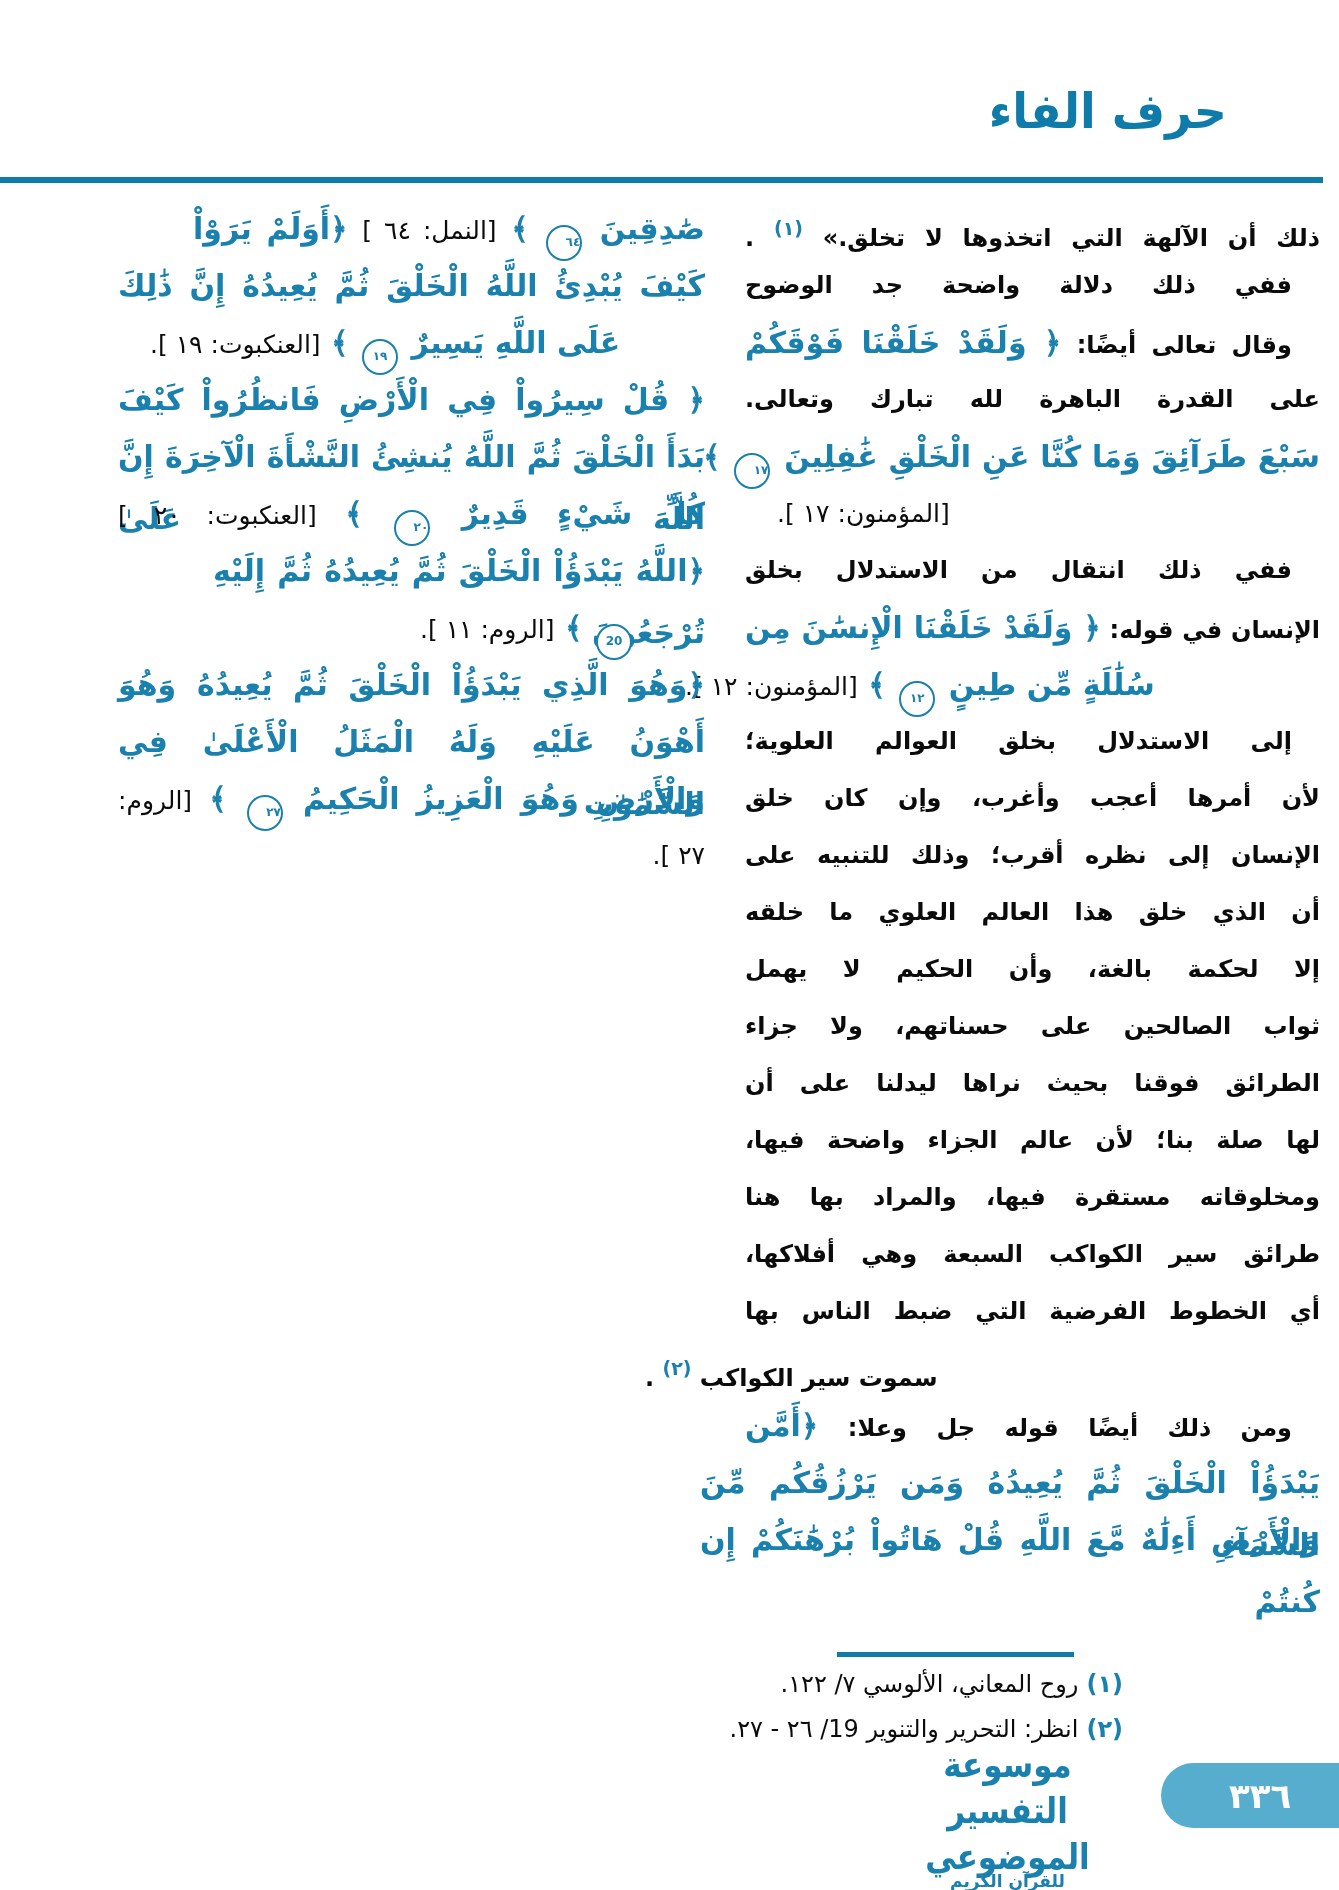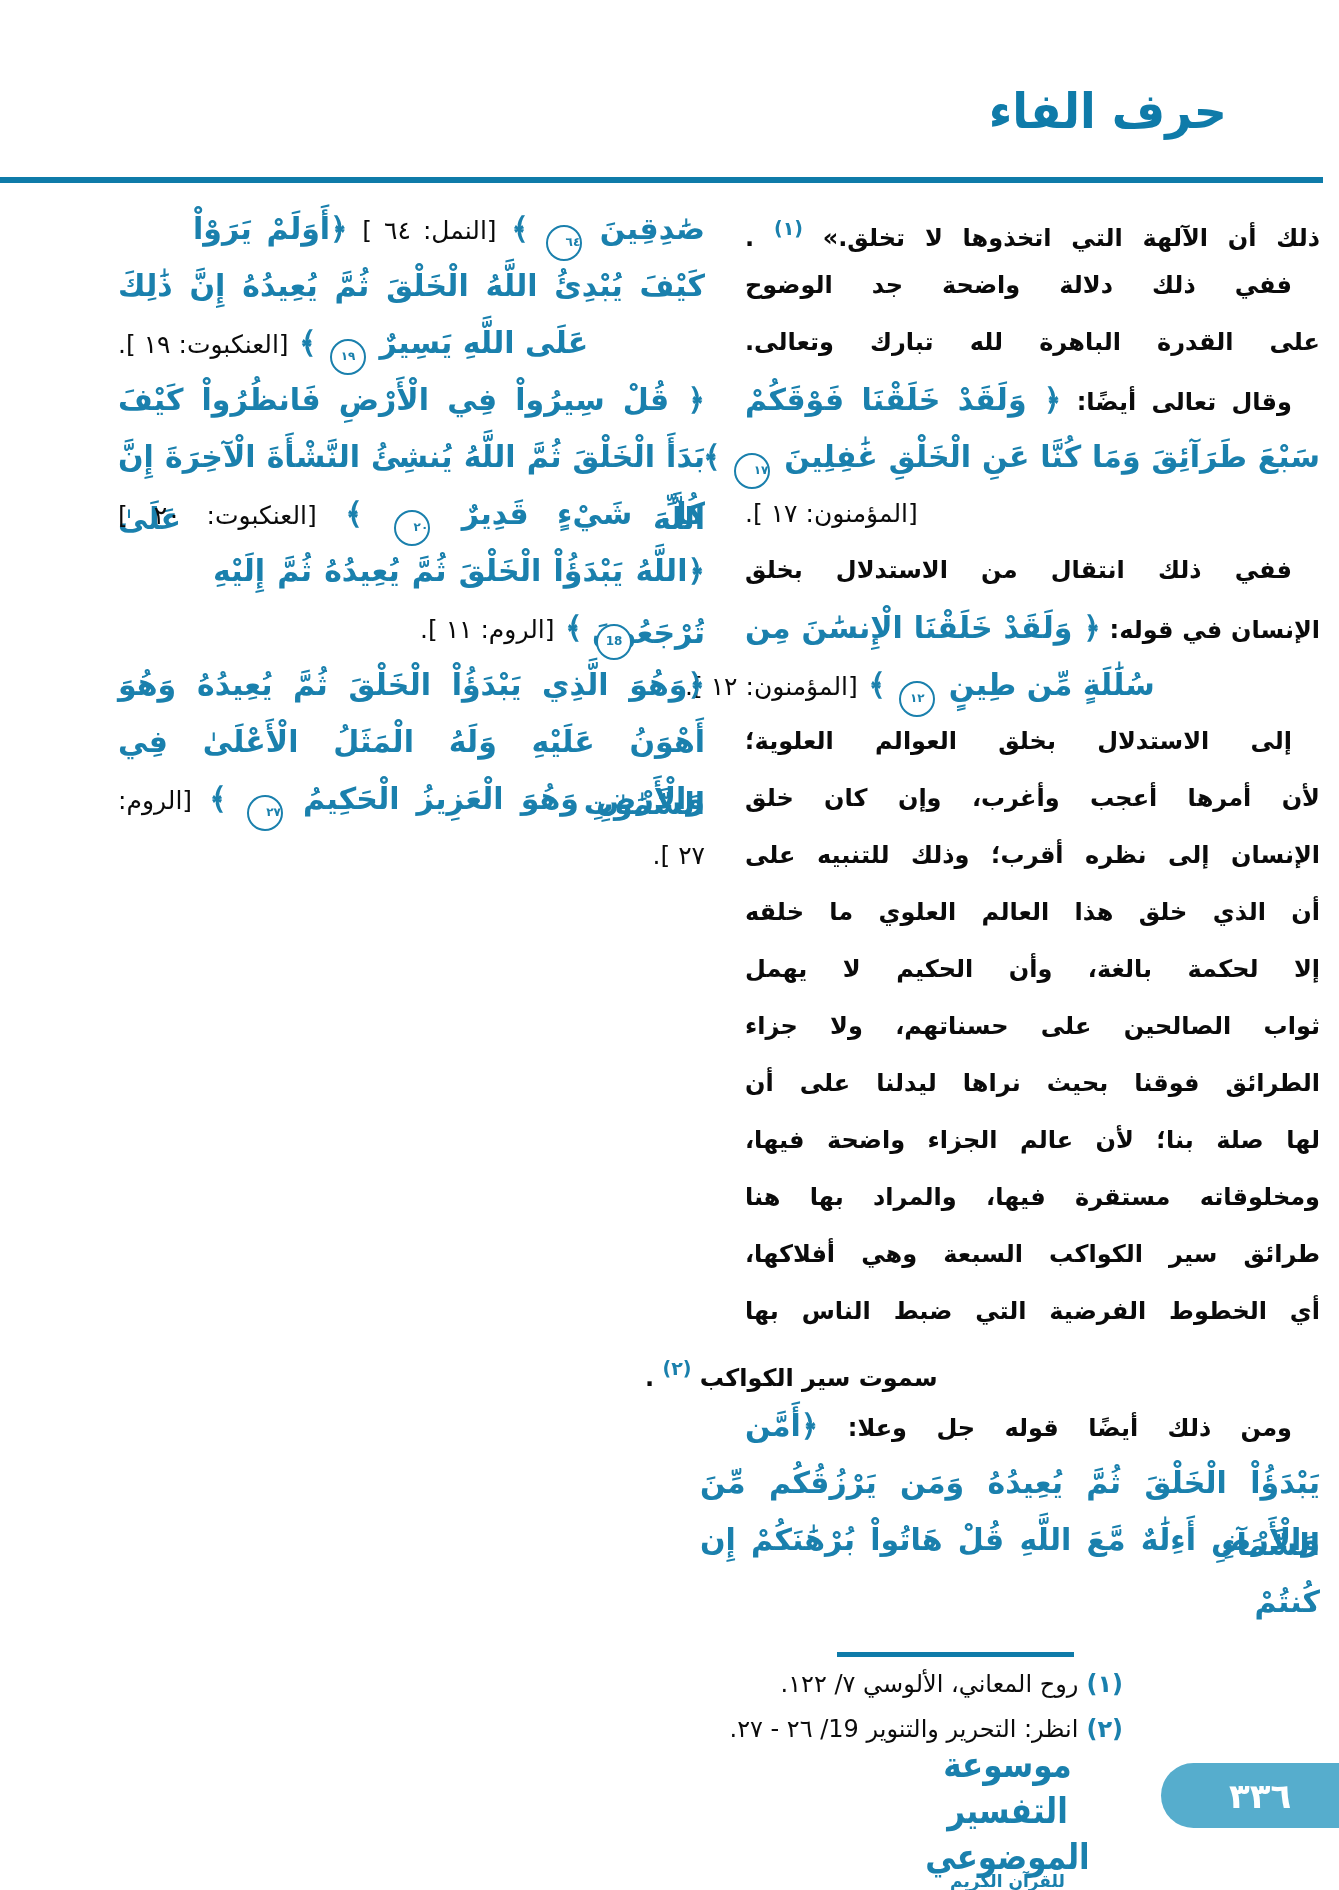--- a/index.html
+++ b/index.html
@@ -37,21 +37,21 @@
   #col-left{top:200px;left:118px;width:587px;}
   .line{
     height:57px;line-height:57px;
     white-space:nowrap;
   }
   .line.justify{
     white-space:normal;
     text-align:justify;
     text-align-last:justify;
   }
-  .line.left{text-align:left;}
+  .line.left{text-align:left;margin-left:32px;}
   .line.right{text-align:right;}
   .line.indent{padding-right:28px;}
   .seg-b{color:var(--ink);font-weight:700;font-size:24px;margin-top:47px;}
   .seg-q{color:var(--quran);font-weight:700;font-size:30px;}
   .seg-r{color:var(--ink);font-weight:400;font-size:25px;}
   .seg-fn{color:var(--quran);font-weight:700;font-size:19px;vertical-align:11px;}
   .seg-ayah{
     display:inline-block;box-sizing:border-box;
     width:36px;height:36px;
     border:2px solid var(--quran);border-radius:50%;
@@ -98,22 +98,22 @@
 <body>
 
 <div class="page">
 
   <div class="header-title">حرف الفاء</div>
   <div class="header-rule"></div>
 
   <div class="col" id="col-right">
       <div class="line justify"><span class="seg-b">ذلك أن الآلهة التي اتخذوها لا تخلق.» </span><span class="seg-fn">(١)</span><span class="seg-b"> .</span></div>
       <div class="line justify indent"><span class="seg-b">ففي ذلك دلالة واضحة جد الوضوح</span></div>
+      <div class="line justify indent"><span class="seg-b">وقال تعالى أيضًا: </span><span class="seg-q">﴿ وَلَقَدْ خَلَقْنَا فَوْقَكُمْ</span></div>
       <div class="line justify"><span class="seg-b">على القدرة الباهرة لله تبارك وتعالى.</span></div>
-      <div class="line justify indent"><span class="seg-b">وقال تعالى أيضًا: </span><span class="seg-q">﴿ وَلَقَدْ خَلَقْنَا فَوْقَكُمْ</span></div>
       <div class="line justify" style="margin-left: -42px;"><span class="seg-q">سَبْعَ طَرَآئِقَ وَمَا كُنَّا عَنِ الْخَلْقِ غَٰفِلِينَ </span><span class="seg-ayah">١٧</span><span class="seg-q"> ﴾</span></div>
       <div class="line left"><span class="seg-r">[المؤمنون: ١٧ ].</span></div>
       <div class="line justify indent"><span class="seg-b">ففي ذلك انتقال من الاستدلال بخلق</span></div>
       <div class="line justify"><span class="seg-b">الإنسان في قوله: </span><span class="seg-q">﴿ وَلَقَدْ خَلَقْنَا الْإِنسَٰنَ مِن</span></div>
       <div class="line left" style="margin-left: -60px;"><span class="seg-q">سُلَٰلَةٍ مِّن طِينٍ </span><span class="seg-ayah">١٢</span><span class="seg-q"> ﴾ </span><span class="seg-r">[المؤمنون: ١٢ ].</span></div>
       <div class="line justify indent"><span class="seg-b">إلى الاستدلال بخلق العوالم العلوية؛</span></div>
       <div class="line justify"><span class="seg-b">لأن أمرها أعجب وأغرب، وإن كان خلق</span></div>
       <div class="line justify"><span class="seg-b">الإنسان إلى نظره أقرب؛ وذلك للتنبيه على</span></div>
       <div class="line justify"><span class="seg-b">أن الذي خلق هذا العالم العلوي ما خلقه</span></div>
       <div class="line justify"><span class="seg-b">إلا لحكمة بالغة، وأن الحكيم لا يهمل</span></div>
@@ -129,21 +129,21 @@
       <div class="line justify" style="margin-left: -45px;"><span class="seg-q">وَالْأَرْضِ أَءِلَٰهٌ مَّعَ اللَّهِ قُلْ هَاتُواْ بُرْهَٰنَكُمْ إِن كُنتُمْ</span></div>
     </div>
   <div class="col" id="col-left">
       <div class="line justify" style="padding-left: 75px;"><span class="seg-q">صَٰدِقِينَ </span><span class="seg-ayah">٦٤</span><span class="seg-q"> ﴾ </span><span class="seg-r">[النمل: ٦٤ ]</span><span class="seg-q"> ﴿أَوَلَمْ يَرَوْاْ</span></div>
       <div class="line justify"><span class="seg-q">كَيْفَ يُبْدِئُ اللَّهُ الْخَلْقَ ثُمَّ يُعِيدُهُ إِنَّ ذَٰلِكَ</span></div>
       <div class="line left"><span class="seg-q">عَلَى اللَّهِ يَسِيرٌ </span><span class="seg-ayah">١٩</span><span class="seg-q"> ﴾ </span><span class="seg-r">[العنكبوت: ١٩ ].</span></div>
       <div class="line justify"><span class="seg-q">﴿ قُلْ سِيرُواْ فِي الْأَرْضِ فَانظُرُواْ كَيْفَ</span></div>
       <div class="line justify"><span class="seg-q">بَدَأَ الْخَلْقَ ثُمَّ اللَّهُ يُنشِئُ النَّشْأَةَ الْآخِرَةَ إِنَّ اللَّهَ عَلَىٰ</span></div>
       <div class="line justify"><span class="seg-q">كُلِّ شَيْءٍ قَدِيرٌ </span><span class="seg-ayah">٢٠</span><span class="seg-q"> ﴾ </span><span class="seg-r">[العنكبوت: ٢٠ ]</span></div>
       <div class="line justify" style="padding-left: 95px;"><span class="seg-q">﴿اللَّهُ يَبْدَؤُاْ الْخَلْقَ ثُمَّ يُعِيدُهُ ثُمَّ إِلَيْهِ تُرْجَعُونَ</span></div>
-      <div class="line right" style="padding-right: 70px;"><span class="seg-ayah">18</span><span class="seg-q"> ﴾ </span><span class="seg-r">[الروم: ١١ ].</span></div>
+      <div class="line right" style="padding-right: 70px;"><span class="seg-ayah">20</span><span class="seg-q"> ﴾ </span><span class="seg-r">[الروم: ١١ ].</span></div>
       <div class="line justify"><span class="seg-q">﴿وَهُوَ الَّذِي يَبْدَؤُاْ الْخَلْقَ ثُمَّ يُعِيدُهُ وَهُوَ</span></div>
       <div class="line justify"><span class="seg-q">أَهْوَنُ عَلَيْهِ وَلَهُ الْمَثَلُ الْأَعْلَىٰ فِي السَّمَٰوَٰتِ</span></div>
       <div class="line justify"><span class="seg-q">وَالْأَرْضِ وَهُوَ الْعَزِيزُ الْحَكِيمُ </span><span class="seg-ayah">٢٧</span><span class="seg-q"> ﴾ </span><span class="seg-r">[الروم:</span></div>
       <div class="line right"><span class="seg-r">٢٧ ].</span></div>
     </div>
 
   <div class="footnote-sep"></div>
   <div class="footnotes" id="footnotes">
       <div class="footnote"><span class="marker">(١)</span><span>روح المعاني، الألوسي ٧/ ١٢٢.</span></div>
       <div class="footnote"><span class="marker">(٢)</span><span>انظر: التحرير والتنوير 19/ ٢٦ - ٢٧.</span></div>

